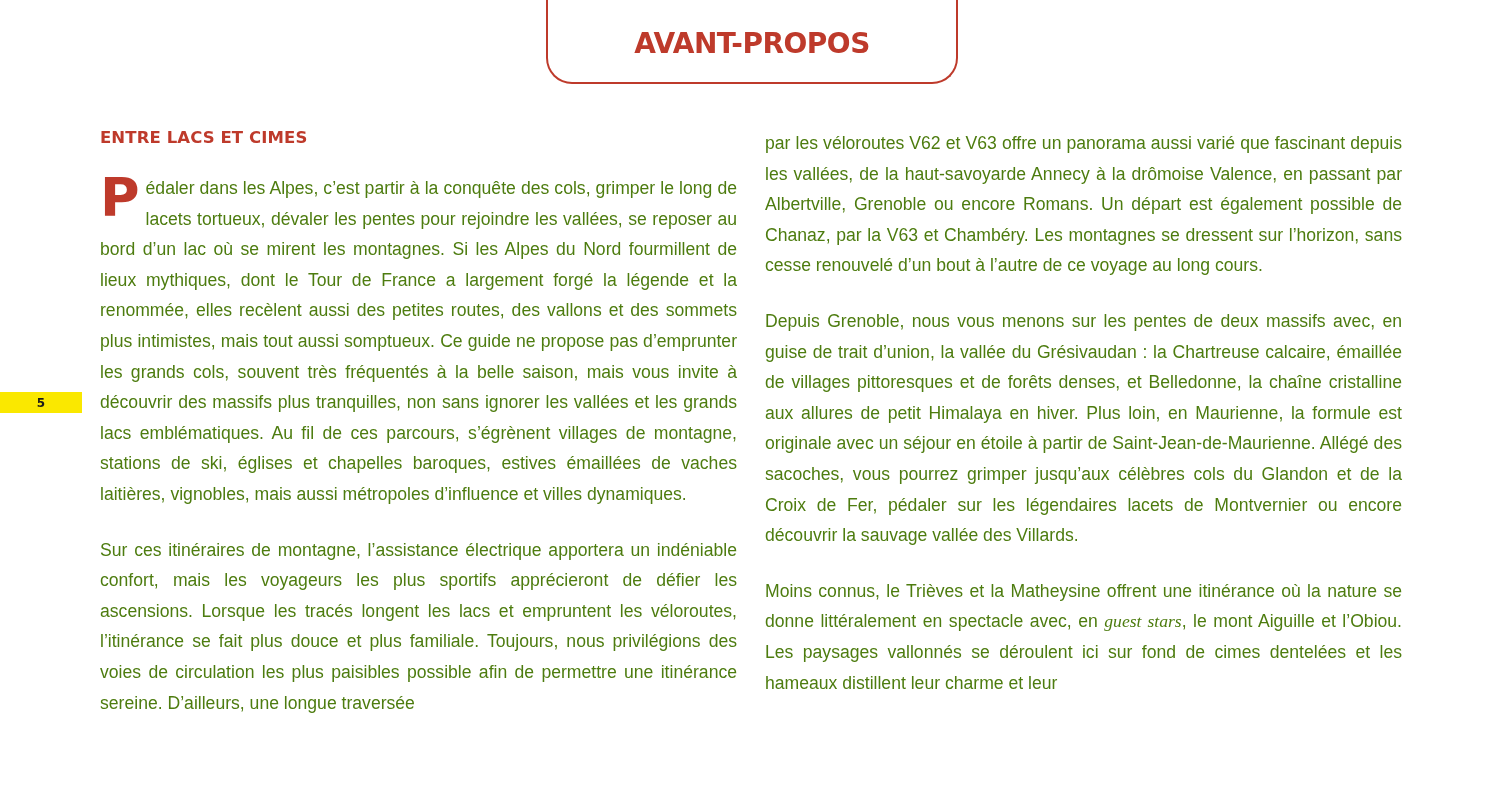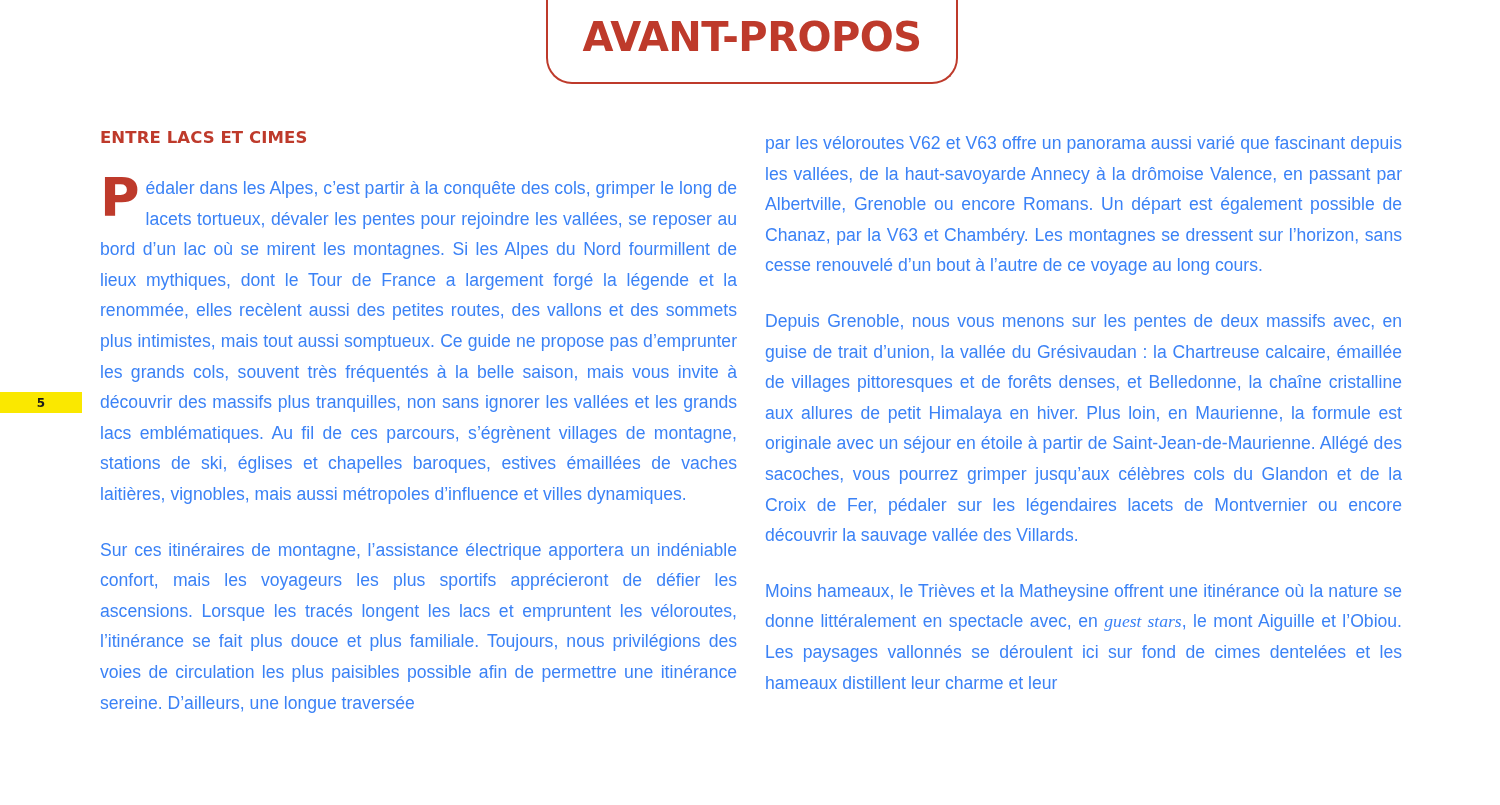--- a/index.html
+++ b/index.html
@@ -32,21 +32,21 @@
   }
   #title-text {
     position: absolute;
     left: 0;
     right: 0;
     bottom: 22px;
     text-align: center;
     color: #BE3A2B;
     font-family: "DejaVu Sans", sans-serif;
     font-weight: 700;
-    font-size: 40px;
+    font-size: 28px;
     letter-spacing: -0.5px;
     white-space: nowrap;
   }
 
   
   #page-tab {
     position: absolute;
     left: 0;
     top: 392px;
     width: 82px;
@@ -94,21 +94,21 @@
   }
 
   p.body {
     margin: 0 0 25px 0;
     font-family: "Liberation Sans", sans-serif;
     font-size: 17.6px;
     line-height: 30.6px;
     text-align: justify;
     text-justify: inter-word;
     hyphens: manual;
-    color: #3b82f6;
+    color: #4d7c0f;
   }
   p.body:last-child { margin-bottom: 4px; }
 
   p.lead::first-letter {
     color: #BE3A2B;
     font-family: "DejaVu Sans", sans-serif;
     font-weight: 700;
     font-size: 54px;
     line-height: 46px;
     float: left;
@@ -132,16 +132,16 @@
 
   <div class="column">
     <h2 class="section-head">ENTRE LACS ET CIMES</h2>
     <p class="body lead">Pédaler dans les Alpes, c’est partir à la conquête des cols, grimper le long de lacets tortueux, dévaler les pentes pour rejoindre les vallées, se reposer au bord d’un lac où se mirent les montagnes. Si les Alpes du Nord fourmillent de lieux mythiques, dont le Tour de France a largement forgé la légende et la renommée, elles recèlent aussi des petites routes, des vallons et des sommets plus intimistes, mais tout aussi somptueux. Ce guide ne propose pas d’emprunter les grands cols, souvent très fréquentés à la belle saison, mais vous invite à découvrir des massifs plus tranquilles, non sans ignorer les vallées et les grands lacs emblématiques. Au fil de ces parcours, s’égrènent villages de montagne, stations de ski, églises et chapelles baroques, estives émaillées de vaches laitières, vignobles, mais aussi métropoles d’influence et villes dynamiques.</p>
     <p class="body">Sur ces itinéraires de montagne, l’assistance électrique apportera un indéniable confort, mais les voyageurs les plus sportifs apprécieront de défier les ascensions. Lorsque les tracés longent les lacs et empruntent les véloroutes, l’itinérance se fait plus douce et plus familiale. Toujours, nous privilégions des voies de circulation les plus paisibles possible afin de permettre une itinérance sereine. D’ailleurs, une longue traversée</p>
   </div>
 
   <div class="column">
     <p class="body">par les véloroutes V62 et V63 offre un panorama aussi varié que fascinant depuis les vallées, de la haut-savoyarde Annecy à la drômoise Valence, en passant par Albertville, Grenoble ou encore Romans. Un départ est également possible de Chanaz, par la V63 et Chambéry. Les montagnes se dressent sur l’horizon, sans cesse renouvelé d’un bout à l’autre de ce voyage au long cours.</p>
     <p class="body">Depuis Grenoble, nous vous menons sur les pentes de deux massifs avec, en guise de trait d’union, la vallée du Grésivaudan : la Chartreuse calcaire, émaillée de villages pittoresques et de forêts denses, et Belledonne, la chaîne cristalline aux allures de petit Himalaya en hiver. Plus loin, en Maurienne, la formule est originale avec un séjour en étoile à partir de Saint-Jean-de-Maurienne. Allégé des sacoches, vous pourrez grimper jusqu’aux célèbres cols du Glandon et de la Croix de Fer, pédaler sur les légendaires lacets de Montvernier ou encore découvrir la sauvage vallée des Villards.</p>
-    <p class="body"><span>Moins hameaux, le Trièves et la Matheysine offrent une itinérance où la nature se donne littéralement en spectacle avec, en </span><span class="ital">guest stars</span><span>, le mont Aiguille et l’Obiou. Les paysages vallonnés se déroulent ici sur fond de cimes dentelées et les hameaux distillent leur charme et leur</span></p>
+    <p class="body"><span>Moins connus, le Trièves et la Matheysine offrent une itinérance où la nature se donne littéralement en spectacle avec, en </span><span class="ital">guest stars</span><span>, le mont Aiguille et l’Obiou. Les paysages vallonnés se déroulent ici sur fond de cimes dentelées et les hameaux distillent leur charme et leur</span></p>
   </div>
 
 </div>
 
 </body></html>

